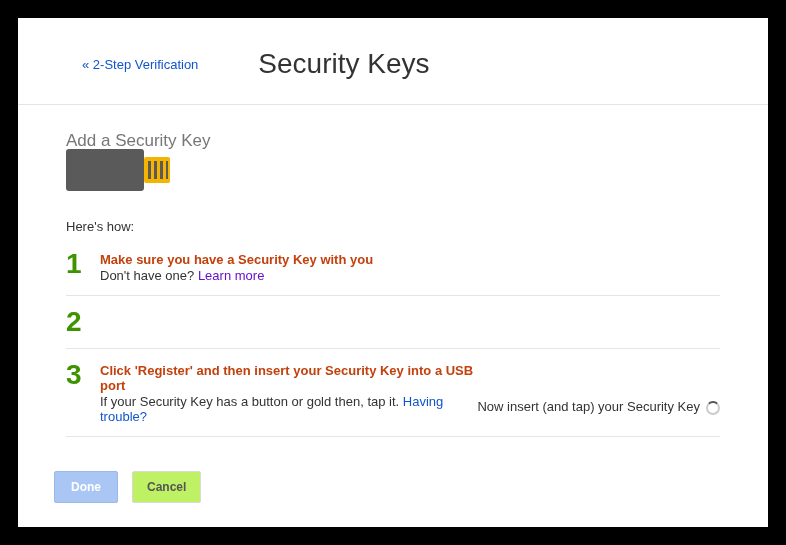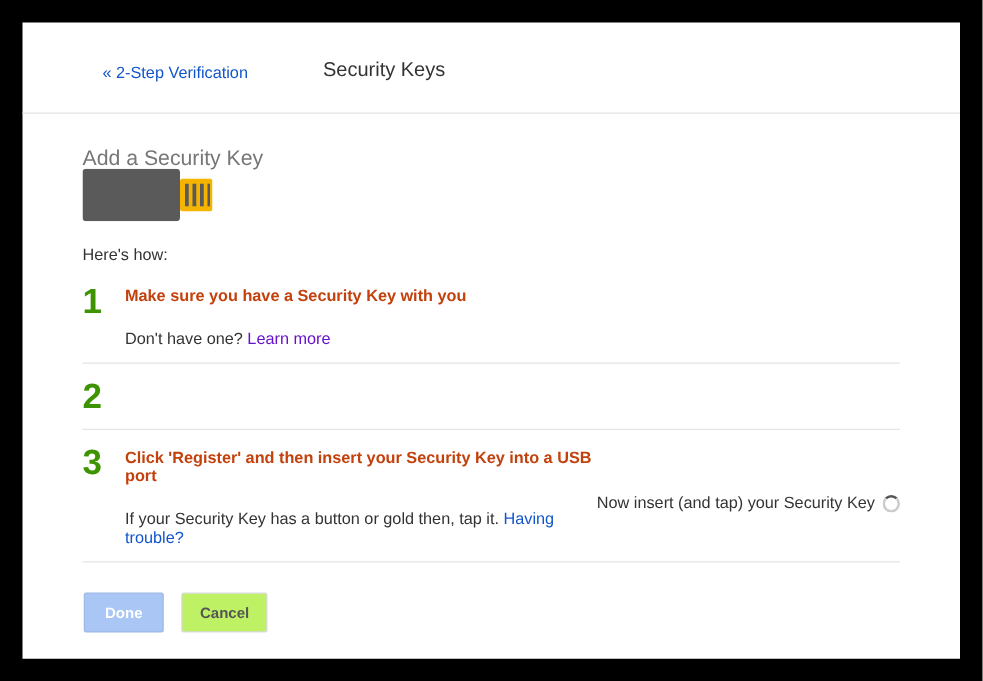--- a/index.html
+++ b/index.html
@@ -23,21 +23,21 @@
       display: flex;
       align-items: center;
     }
     .back-link {
       color: #1155cc;
       font-size: 13px;
       cursor: pointer;
     }
     .page-title {
       margin-left: 60px;
-      font-size: 16px;
+      font-size: 28px;
       color: #333;
       font-weight: normal;
     }
     .content {
       padding: 26px 48px 0 48px;
       flex: 1;
       position: relative;
     }
     .section-title {
       font-size: 17px;
@@ -54,21 +54,21 @@
       color: #333;
       line-height: 1.45;
       max-width: 470px;
     }
     .usb-illustration {
       margin-top: -2px;
     }
     .heres-how {
       font-size: 13px;
       color: #333;
-      margin-top: 14px;
+      margin-top: 24px;
       margin-bottom: 10px;
     }
     .steps {
       border-bottom: 1px solid #e5e5e5;
     }
     .step {
       display: flex;
       align-items: flex-start;
       padding: 10px 0 12px 0;
       border-top: 1px solid #e5e5e5;
@@ -86,21 +86,21 @@
       flex: 1;
       font-size: 13px;
       padding-top: 4px;
     }
     .step-title {
       font-weight: bold;
       color: #c2410c;
     }
     .step-sub {
       color: #333;
-      margin-top: 19px;
+      margin-top: 1px;
     }
     .link-purple { color: #6611cc; cursor: pointer; }
     .link-blue { color: #1155cc; cursor: pointer; }
     .step-right {
       font-size: 13px;
       color: #333;
       text-align: right;
       padding-top: 4px;
       display: flex;
       align-items: flex-start;
@@ -109,21 +109,21 @@
     }
     .spinner {
       width: 14px; height: 14px;
       border: 2px solid #ccc;
       border-top-color: #555;
       border-radius: 50%;
       margin-top: 2px;
       flex-shrink: 0;
     }
     .buttons {
-      padding: 24px 49px;
+      padding: 24px 36px;
       display: flex;
       gap: 14px;
     }
     .btn {
       font-size: 12px;
       font-weight: bold;
       padding: 8px 14px;
       border: 1px solid #ccc;
       border-radius: 2px;
       cursor: pointer;

